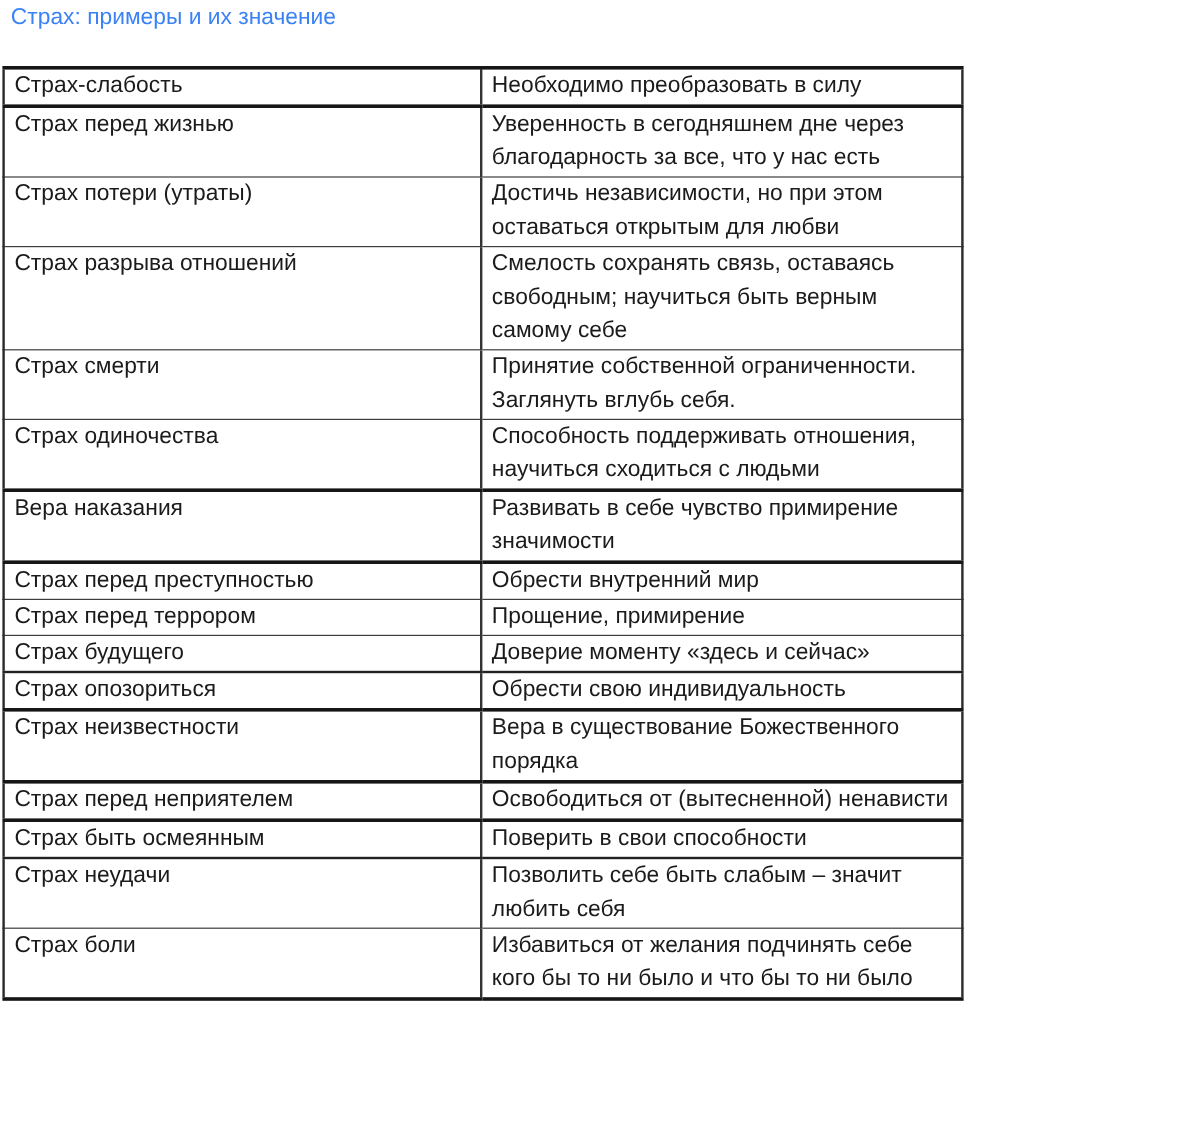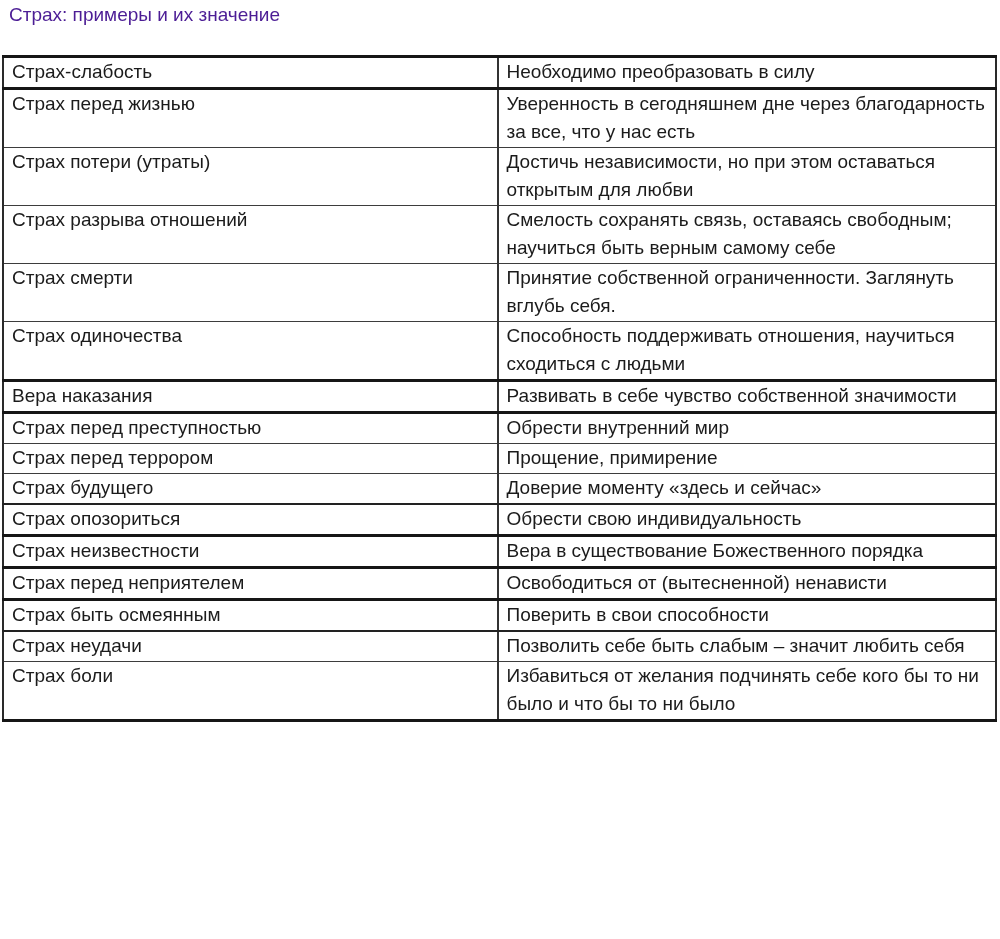--- a/index.html
+++ b/index.html
@@ -18,28 +18,28 @@
     position: relative;
     width: 1000px;
     height: 939px;
   }
   .doc-title {
     position: absolute;
     top: 3px;
     left: 9px;
     font-size: 19px;
     line-height: 24px;
-    color: #4c1d95;
+    color: #3b82f6;
     white-space: nowrap;
   }
   table.fear-table {
     position: absolute;
     top: 55px;
     left: 2px;
-    width: 995px;
+    width: 801px;
     border-collapse: collapse;
     table-layout: fixed;
     font-size: 19px;
   }
   table.fear-table td {
     vertical-align: top;
     padding: 0 10px 1px 8px;
     line-height: 28px;
     border-bottom: 1px solid #3d3d3d;
     overflow: hidden;
@@ -108,21 +108,21 @@
         <tr>
           <td>Страх смерти</td>
           <td>Принятие собственной ограниченности. Заглянуть вглубь себя.</td>
         </tr>
         <tr>
           <td>Страх одиночества</td>
           <td>Способность поддерживать отношения, научиться сходиться с людьми</td>
         </tr>
         <tr>
           <td>Вера наказания</td>
-          <td>Развивать в себе чувство собственной значимости</td>
+          <td>Развивать в себе чувство примирение значимости</td>
         </tr>
         <tr>
           <td>Страх перед преступностью</td>
           <td>Обрести внутренний мир</td>
         </tr>
         <tr>
           <td>Страх перед террором</td>
           <td>Прощение, примирение</td>
         </tr>
         <tr>

